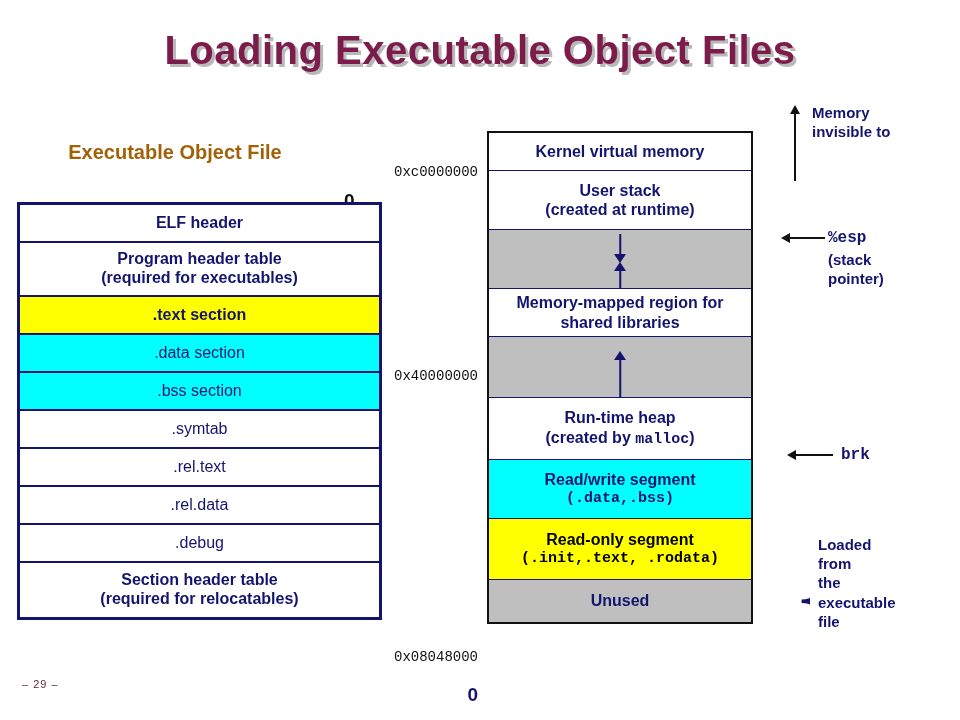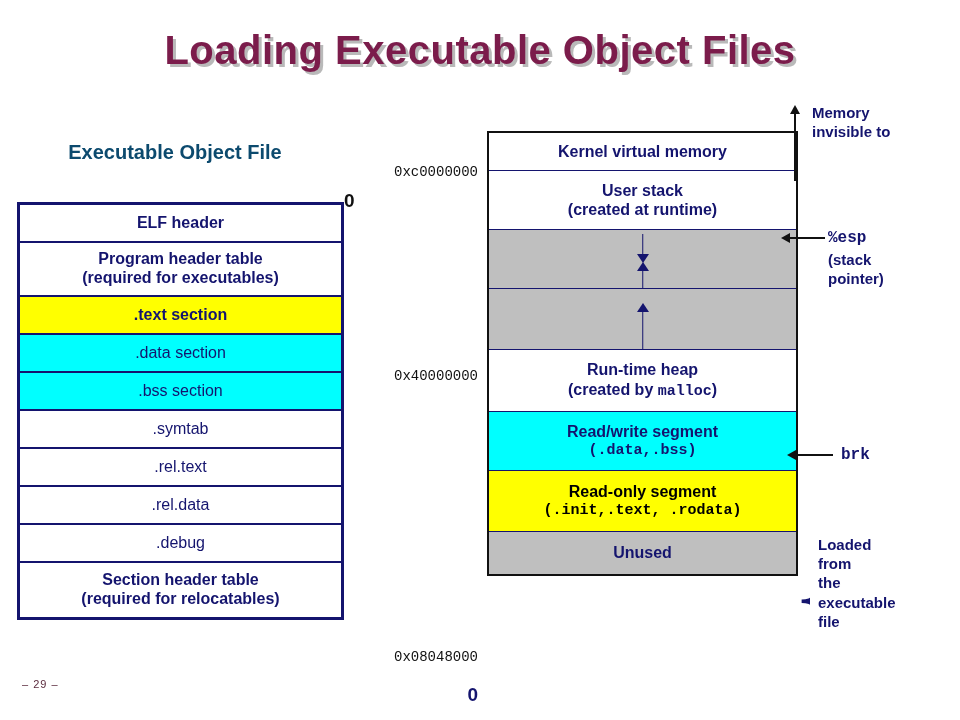--- a/index.html
+++ b/index.html
@@ -8,41 +8,41 @@
   .abs{position:absolute;}
 
   
   #title-wrap{left:0;top:30px;width:960px;text-align:center;}
   #slide-title{font-size:40px;font-weight:bold;color:#7B1C4B;
                letter-spacing:.5px;line-height:1;
                text-shadow:3px 3px 0 #b9b9b9;display:inline-block;}
 
   
   #left-heading{left:17px;top:141px;width:316px;text-align:center;
-                font-size:20px;font-weight:bold;color:#0c4a6e;}
-
-  
-  #elf-table{left:17px;top:202px;width:327px;border:3px solid #14146E;
+                font-size:20px;font-weight:bold;color:#a16207;}
+
+  
+  #elf-table{left:17px;top:202px;width:365px;border:3px solid #14146E;
              box-sizing:border-box;background:#0c4a6e;}
   .elf-row{border-bottom:2px solid #14146E;box-sizing:border-box;
            display:flex;align-items:center;justify-content:center;
            text-align:center;color:#14146E;font-size:16px;line-height:1.18;
            padding:3px 4px;}
   .elf-row:last-child{border-bottom:none;}
   .elf-row.bold{font-weight:bold;}
   .elf-row.h1{height:38px;}
   .elf-row.h2{height:54px;}
   #zero-left{left:344px;top:190px;font-size:19px;font-weight:bold;color:#111;}
 
   
   #page-num{left:22px;top:678px;font-size:11px;color:#5B2B3E;
             letter-spacing:1px;}
 
   
-  #mem-diagram{left:487px;top:131px;width:311px;border:2px solid #111;
+  #mem-diagram{left:487px;top:131px;width:266px;border:2px solid #111;
                box-sizing:border-box;background:#fff;}
   .mem-row{border-bottom:1.5px solid #14146E;box-sizing:border-box;
            display:flex;align-items:center;justify-content:center;
            text-align:center;color:#14146E;font-size:16px;font-weight:bold;
            line-height:1.2;position:relative;}
   .mem-row:last-child{border-bottom:none;}
   .mono{font-family:"Liberation Mono",monospace;font-size:15px;}
 
   
   .addr{font-family:"Liberation Mono",monospace;font-size:14px;color:#111;
@@ -142,20 +142,26 @@
     </div>
   </div>
 
   <div class="mem-row" style="height:59px;background:#BFBFBF">
     <div class="vline" style="top:4px;height:22px;"></div>
     <div class="ahead down" style="top:24px;"></div>
     <div class="ahead up" style="top:32px;"></div>
     <div class="vline" style="top:41px;height:18px;"></div>
   </div>
 
+  <div class="mem-row" style="height:48px;background:#ffffff">
+    <div>
+      <div>Memory-mapped region for</div>
+      <div>shared libraries</div>
+    </div>
+  </div>
 
   <div class="mem-row" style="height:61px;background:#BFBFBF">
     <div class="ahead up" style="top:14px;"></div>
     <div class="vline" style="top:23px;height:38px;"></div>
   </div>
 
   <div class="mem-row" style="height:62px;background:#ffffff">
     <div>
       <div>Run-time heap</div>
       <div><span>(created by </span><span class="mono">malloc</span><span>)</span></div>

